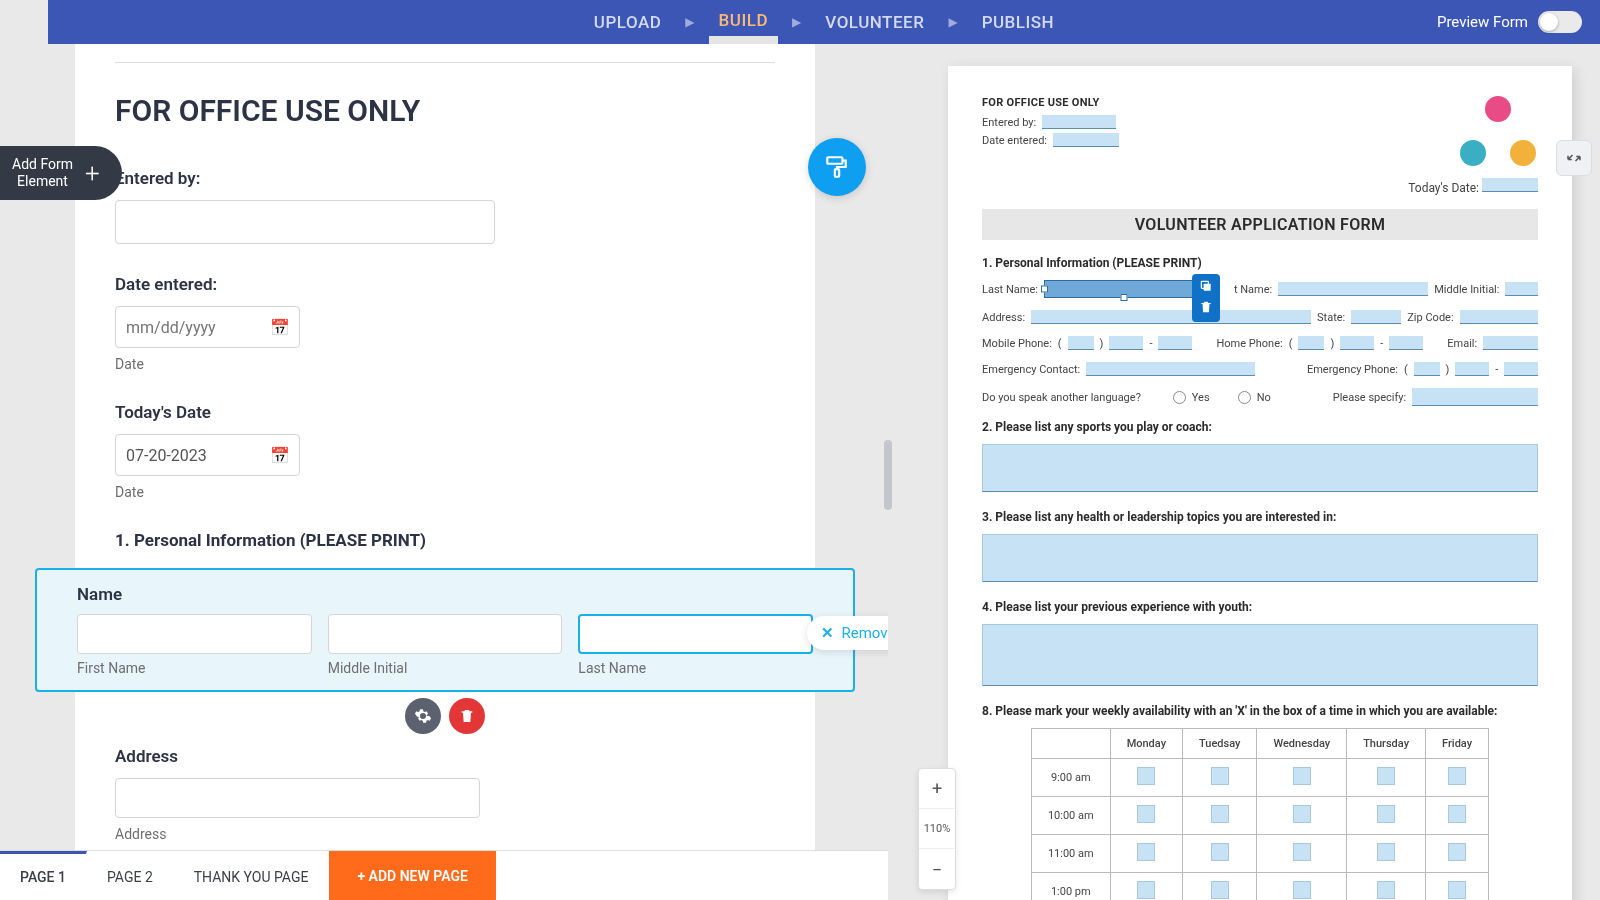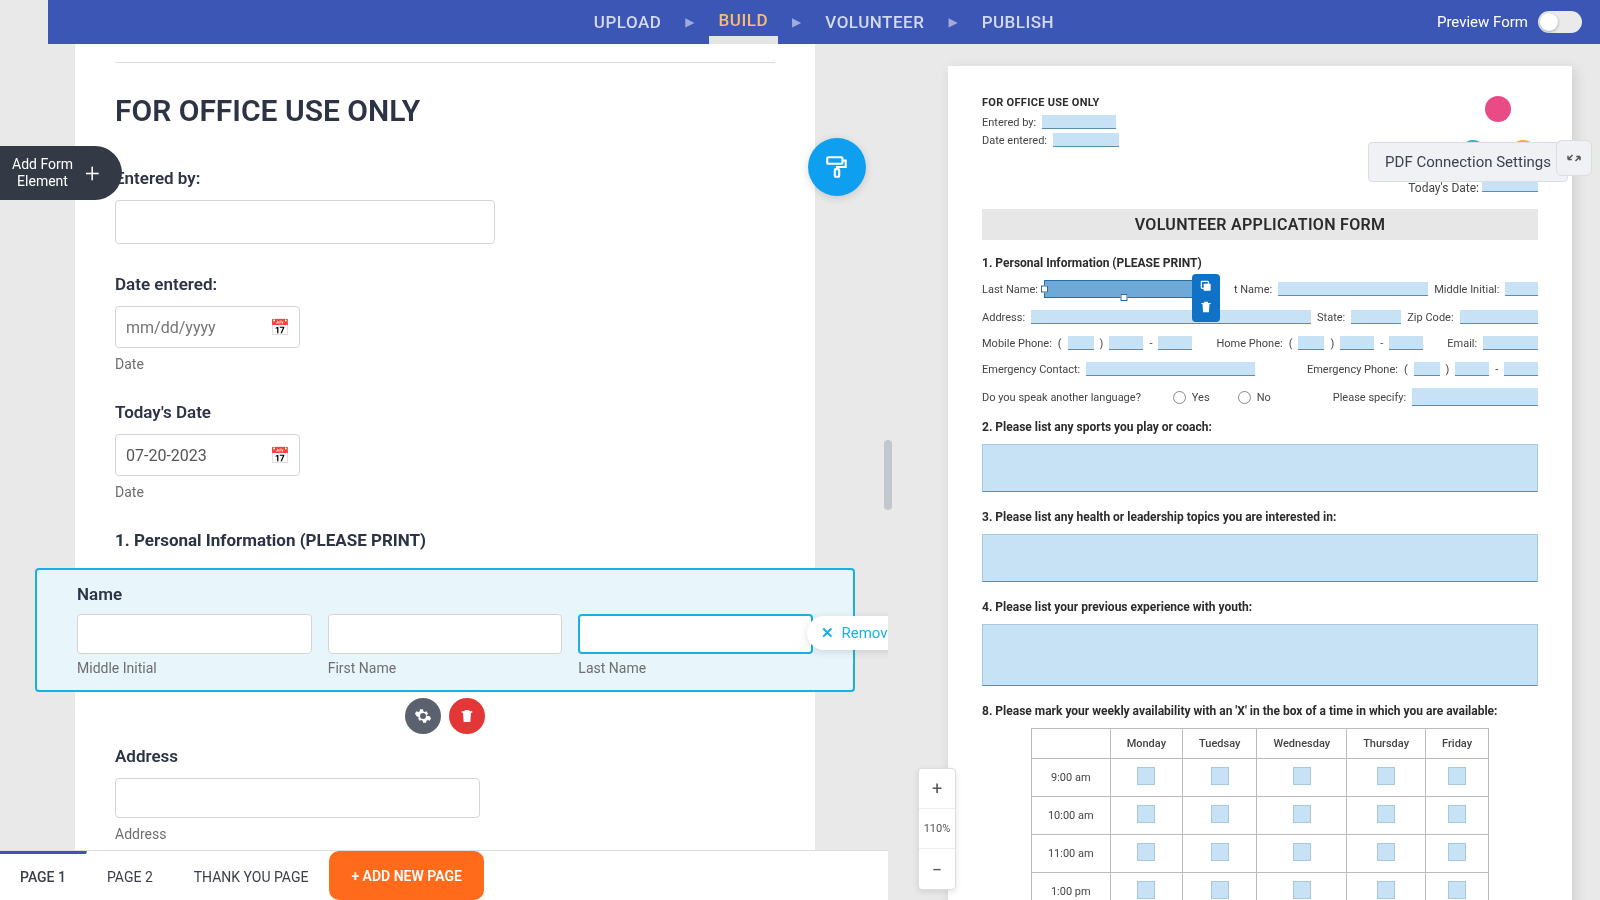--- a/index.html
+++ b/index.html
@@ -121,21 +121,21 @@
   
   .zoom { position: absolute; left: 918px; top: 768px; width: 38px; background: #fff; border: 1px solid #ddd; border-radius: 4px; box-shadow: 0 2px 6px rgba(0,0,0,0.1); z-index: 8; overflow: hidden; }
   .zoom div { height: 40px; display: flex; align-items: center; justify-content: center; font-size: 18px; color: #555; border-bottom: 1px solid #eee; cursor: pointer; }
   .zoom .lvl { font-size: 11px; cursor: default; }
   .zoom div:last-child { border-bottom: none; }
 
   
   .footer { position: absolute; left: 0; bottom: 0; width: 888px; height: 50px; background: #fff; border-top: 1px solid #ddd; display: flex; align-items: stretch; z-index: 4; }
   .footer .ptab { padding: 0 20px; display: flex; align-items: center; font-size: 14px; color: #3a3f4a; cursor: pointer; border-right: 1px solid #fff; border-top: 3px solid transparent; }
   .footer .ptab.active { border-top-color: #3b56b5; font-weight: 500; }
-  .footer .addpage { background: #ff6b1a; color: #fff; font-weight: 600; padding: 0 22px; display: flex; align-items: center; cursor: pointer; font-size: 14px; border-radius: 10px; }
+  .footer .addpage { background: #ff6b1a; color: #fff; font-weight: 600; padding: 0 28px; display: flex; align-items: center; cursor: pointer; font-size: 14px; }
 </style>
 </head>
 <body>
 
 <div class="topnav">
   <div class="nav-tabs">
     <div class="nav-tab">UPLOAD</div>
     <div class="nav-chevron">▶</div>
     <div class="nav-tab active">BUILD</div>
     <div class="nav-chevron">▶</div>
@@ -199,25 +199,25 @@
         </div>
 
         <div class="section-head">1. Personal Information (PLEASE PRINT)</div>
       </div>
 
       <div class="name-block">
         <div class="field-label" style="margin-bottom:0;">Name</div>
         <div class="name-row">
           <div class="name-col">
             <input style="">
-            <div class="name-sub">Middle Initial</div>
+            <div class="name-sub">First Name</div>
           </div>
           <div class="name-col">
             <input style="">
-            <div class="name-sub">First Name</div>
+            <div class="name-sub">Middle Initial</div>
           </div>
           <div class="name-col sel">
             <input style="">
             <div class="name-sub">Last Name</div>
           </div>
         </div>
         <div class="remove-pill">
           <span class="x">✕</span>
           <span>Remove from</span>
         </div>
@@ -261,21 +261,20 @@
       <div class="ptab">PAGE 2</div>
       <div class="ptab">THANK YOU PAGE</div>
       <div class="addpage">+ ADD NEW PAGE</div>
     </div>
   </div>
 
   <div class="divider"></div>
 
   <div class="right-wrap">
 
-    <div class="pdf-conn">PDF Connection Settings</div>
     <div class="collapse-btn">
       <svg width="18" height="18" viewBox="0 0 24 24" fill="none" stroke="#555" stroke-width="2">
           <path d="M4 14l6-6M4 14h5M4 14v-5M20 10l-6 6M20 10h-5M20 10v5"></path>
         </svg>
     </div>
 
     <div class="pdf-page">
       <div class="pdf-head">
         <div>
           <div class="office-only">FOR OFFICE USE ONLY</div>

